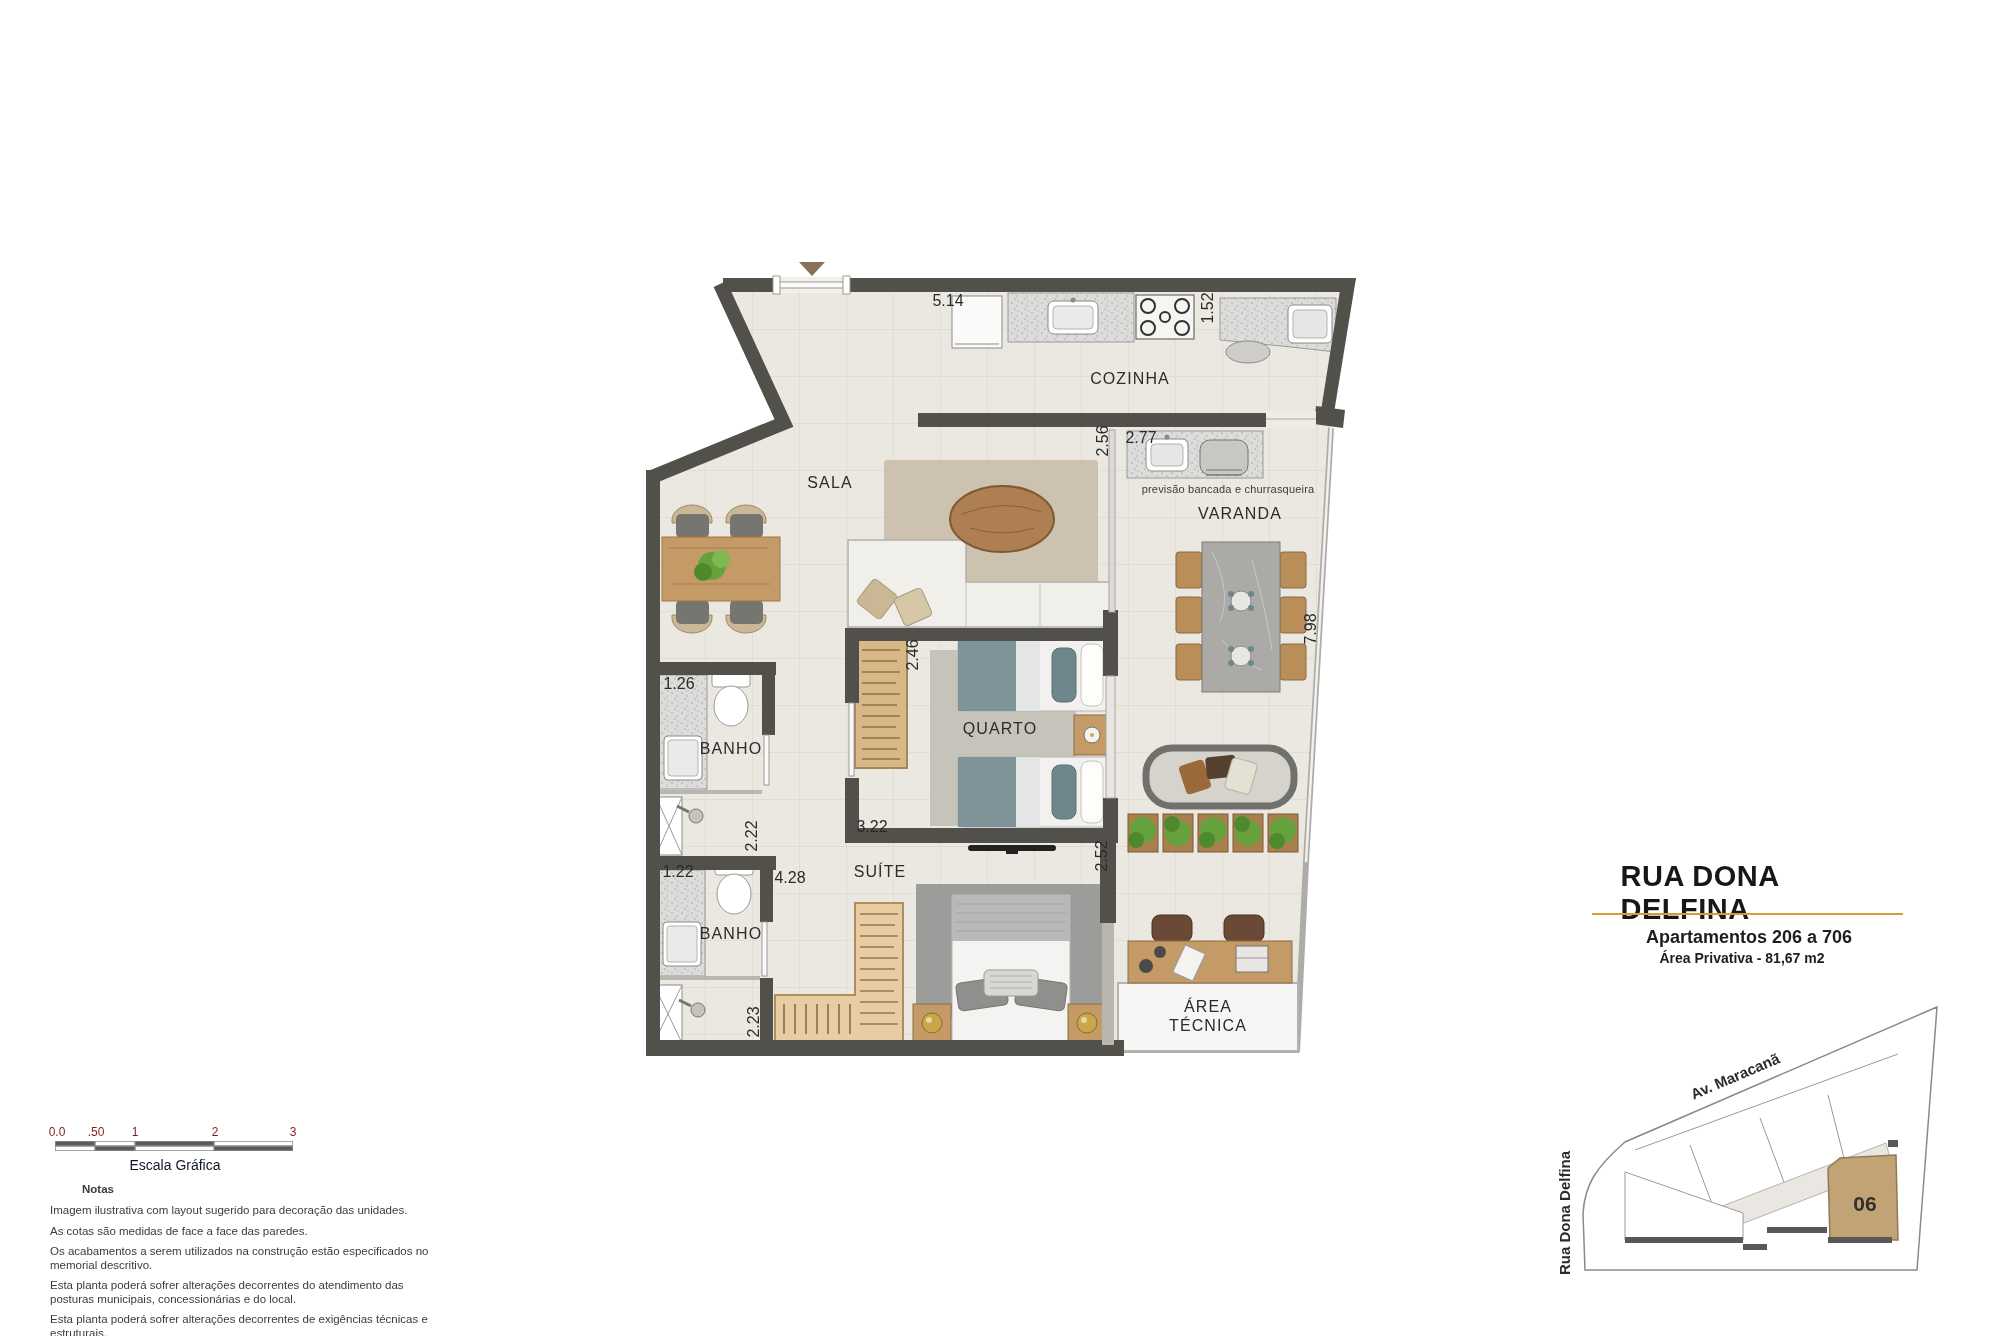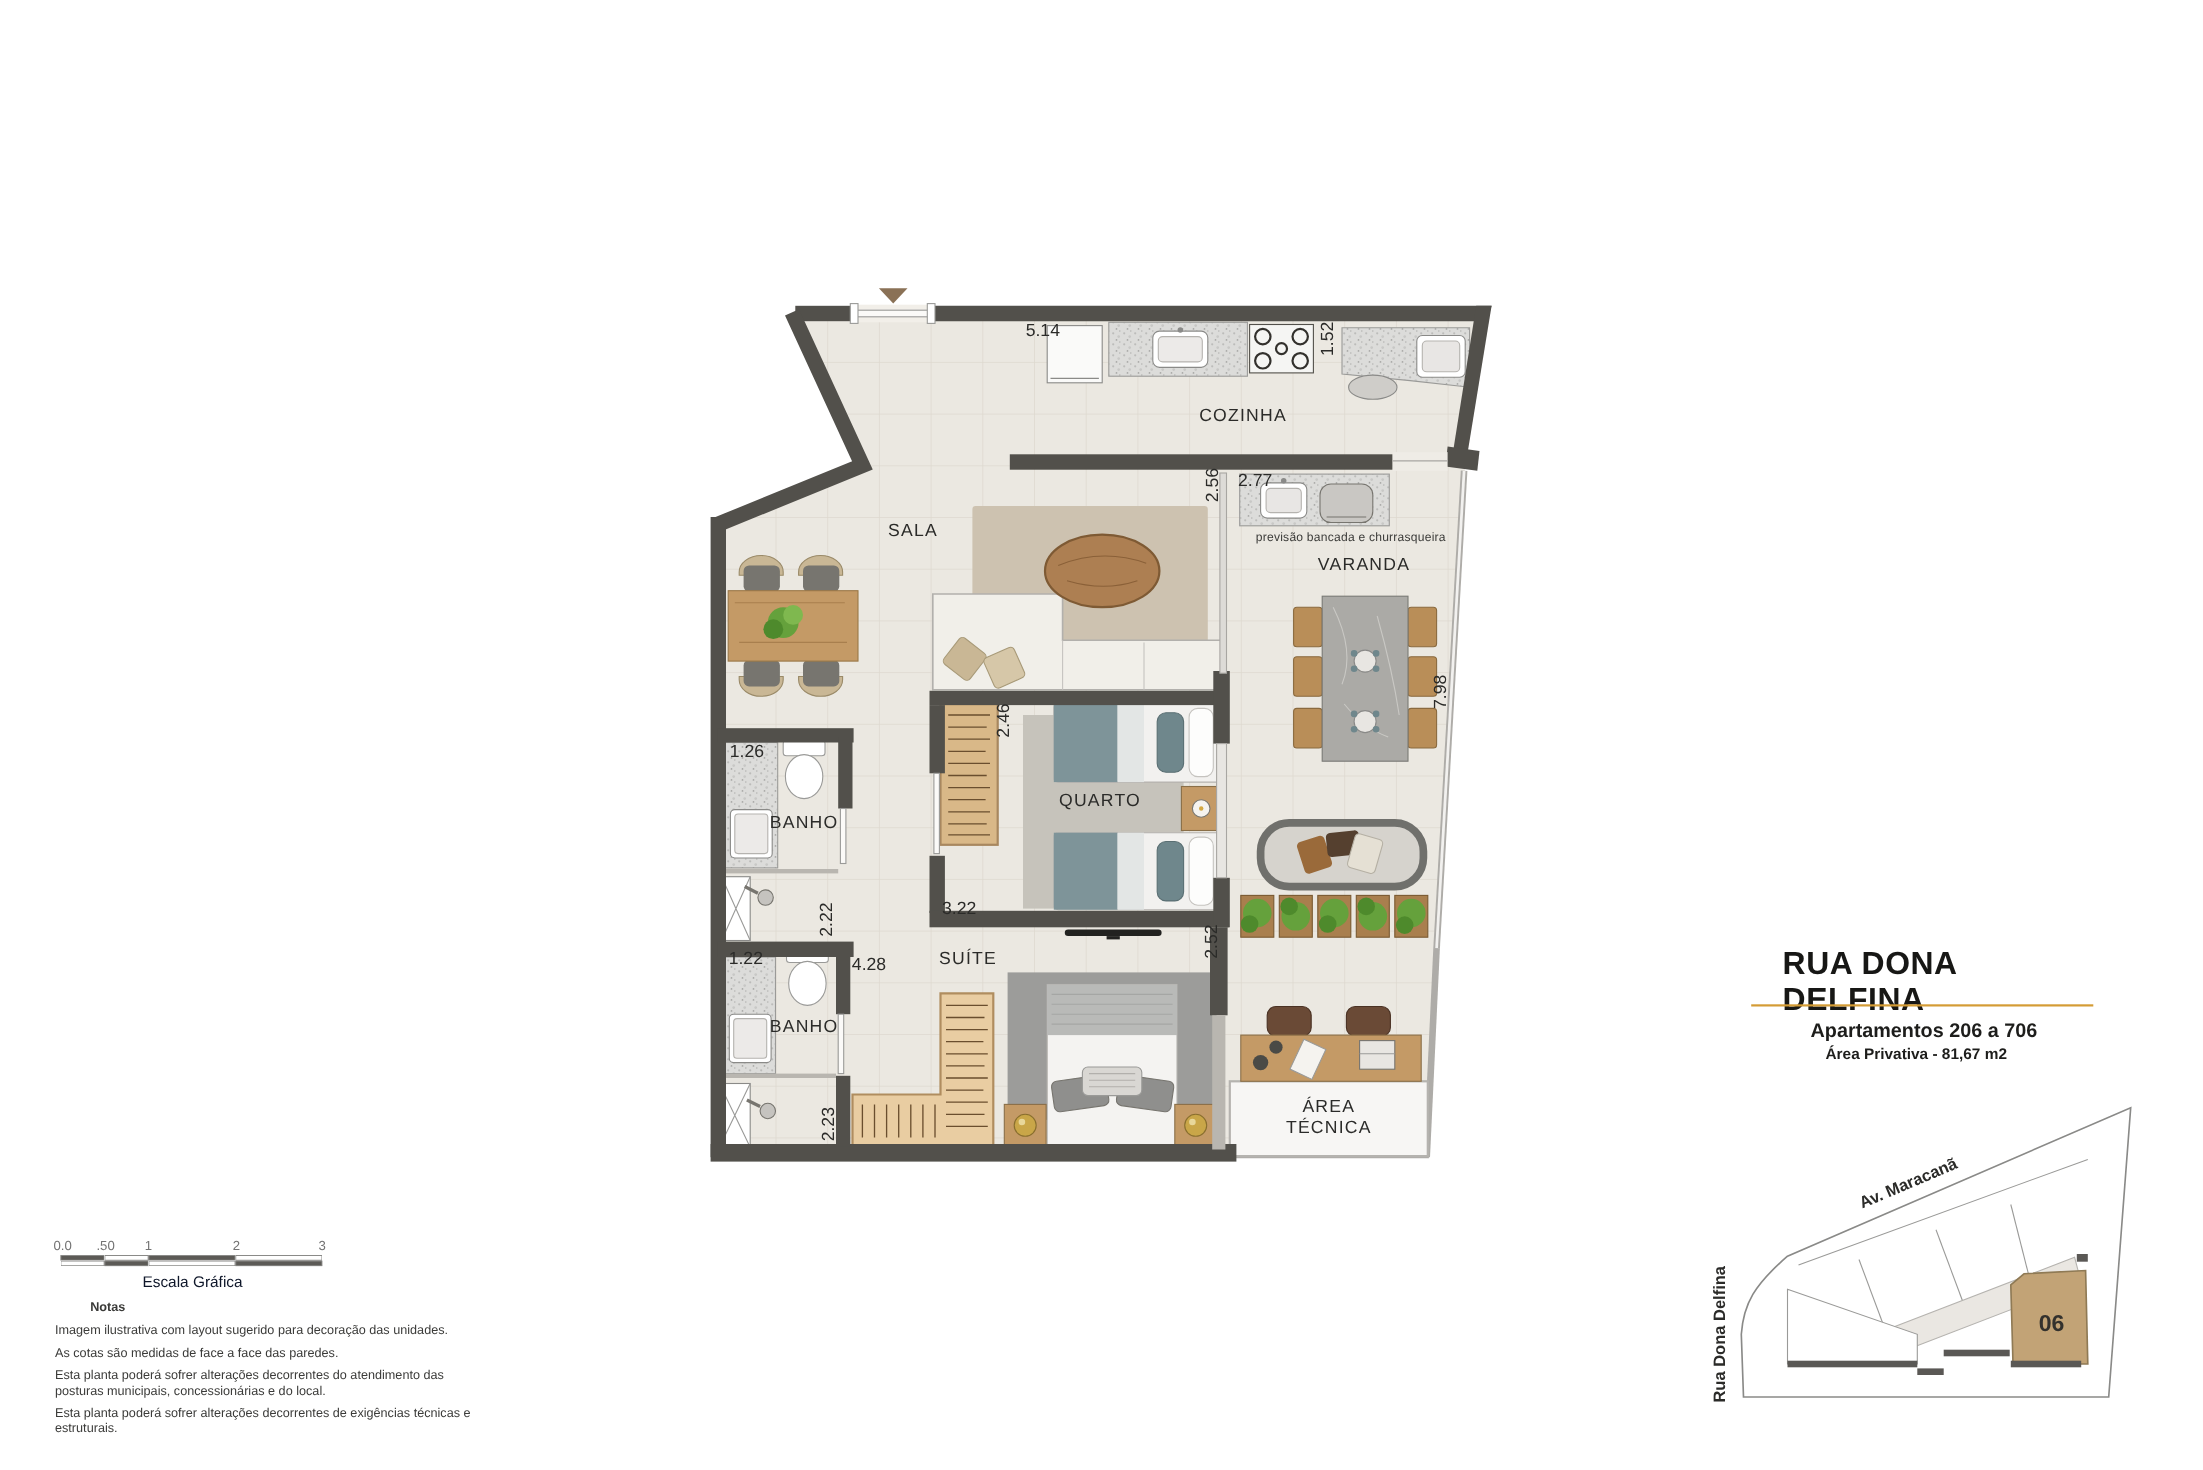--- a/index.html
+++ b/index.html
@@ -21,21 +21,21 @@
   .tb-area{position:absolute;left:1742px;top:958px;transform:translate(-50%,-50%);
            font-size:14px;font-weight:600;color:#1d1d1b;}
   
   .map-street-top{position:absolute;left:1735px;top:1076px;transform:translate(-50%,-50%) rotate(-23deg);
                   font-size:15px;font-weight:700;color:#2b2b29;}
   .map-street-left{position:absolute;left:1564px;top:1213px;transform:translate(-50%,-50%) rotate(-90deg);
                    font-size:15px;font-weight:700;color:#2b2b29;}
   .map-unit{position:absolute;left:1865px;top:1204px;transform:translate(-50%,-50%);
             font-size:21px;font-weight:700;color:#33312d;}
   
-  .sb-num{position:absolute;transform:translate(-50%,-50%);font-size:12px;color:#737373;}
+  .sb-num{position:absolute;transform:translate(-50%,-50%);font-size:12px;color:#7f1d1d;}
   .sb-row{position:absolute;left:55px;display:flex;height:5px;}
   .sb-seg{height:5px;box-shadow:0 0 0 0.75px #8a8a88 inset;}
   .sb-dark{background:#5c5a56;}
   .sb-light{background:#ffffff;}
   .sb-caption{position:absolute;left:175px;top:1165px;transform:translate(-50%,-50%);
               font-size:14px;color:#0f172a;}
   
   #notes{position:absolute;left:50px;top:1183px;width:400px;color:#3b3b39;}
   #notes .heading{font-size:11.5px;font-weight:600;margin-bottom:9px;padding-left:32px;}
   #notes .item{font-size:11.5px;line-height:1.18;margin-bottom:7px;}
@@ -367,17 +367,18 @@
       <div class="sb-seg sb-light" style="width:79px;"></div>
       <div class="sb-seg sb-dark" style="width:79px;"></div>
     </div>
     <div class="sb-caption">Escala Gráfica</div>
   </div>
 
   <div id="notes">
     <div class="heading">Notas</div>
     <div class="item">Imagem ilustrativa com layout sugerido para decoração das unidades.</div>
     <div class="item">As cotas são medidas de face a face das paredes.</div>
+    <div class="item">Os acabamentos a serem utilizados na construção estão especificados no memorial descritivo.</div>
     <div class="item">Esta planta poderá sofrer alterações decorrentes do atendimento das posturas municipais, concessionárias e do local.</div>
     <div class="item">Esta planta poderá sofrer alterações decorrentes de exigências técnicas e estruturais.</div>
   </div>
 
 </div>
 
 </body></html>

